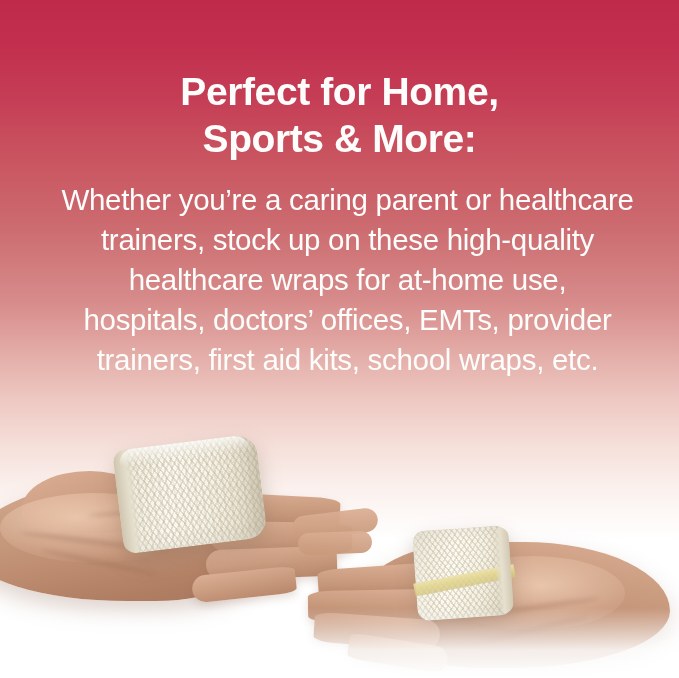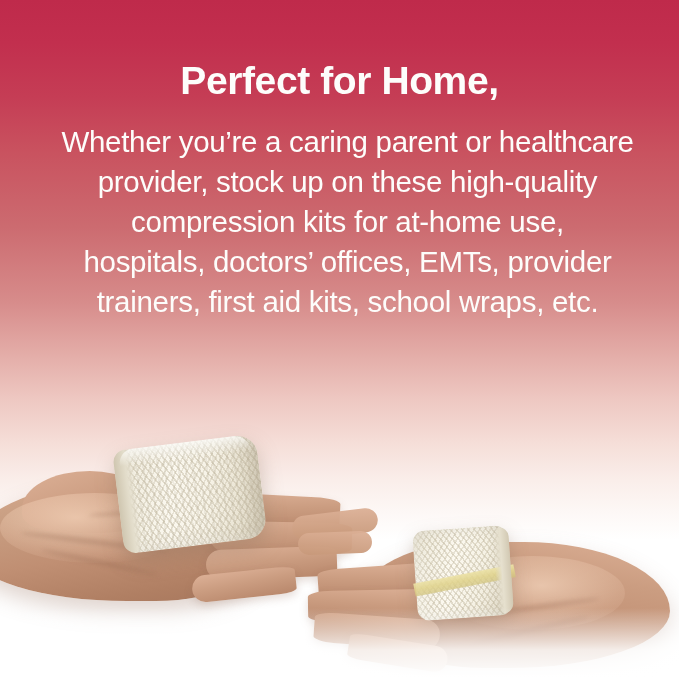--- a/index.html
+++ b/index.html
@@ -45,21 +45,21 @@
     width: 679px;
     text-align: center;
     z-index: 5;
   }
   .headline {
     color: #fdfdfb;
     font-size: 39px;
     font-weight: bold;
     line-height: 47px;
     letter-spacing: -0.4px;
-    margin: 5px;
+    margin: 16px;
     padding: 0 30px;
   }
   .headline .hl-line {
     display: block;
   }
   .body-copy {
     color: #fdfdfb;
     font-size: 29.5px;
     font-weight: normal;
     line-height: 40px;
@@ -266,25 +266,26 @@
 </head>
 <body>
 
 <div id="banner">
 
   <div class="bg-gradient"></div>
 
   <div class="text-block">
     <h1 class="headline">
       <span class="hl-line">Perfect for Home,</span>
+      <span class="hl-line">Sports &amp; More:</span>
     </h1>
     <p class="body-copy">
       <span class="bc-line">Whether you’re a caring parent or healthcare</span>
-      <span class="bc-line">provider, stock up on these high-quality</span>
-      <span class="bc-line">compression kits for at-home use,</span>
+      <span class="bc-line">trainers, stock up on these high-quality</span>
+      <span class="bc-line">healthcare wraps for at-home use,</span>
       <span class="bc-line">hospitals, doctors’ offices, EMTs, provider</span>
       <span class="bc-line">trainers, first aid kits, school wraps, etc.</span>
     </p>
   </div>
 
   <div class="photo-area">
 
     <div class="hand-left">
       <div class="hl-palm"></div>
       <div class="hl-thumbbase"></div>

